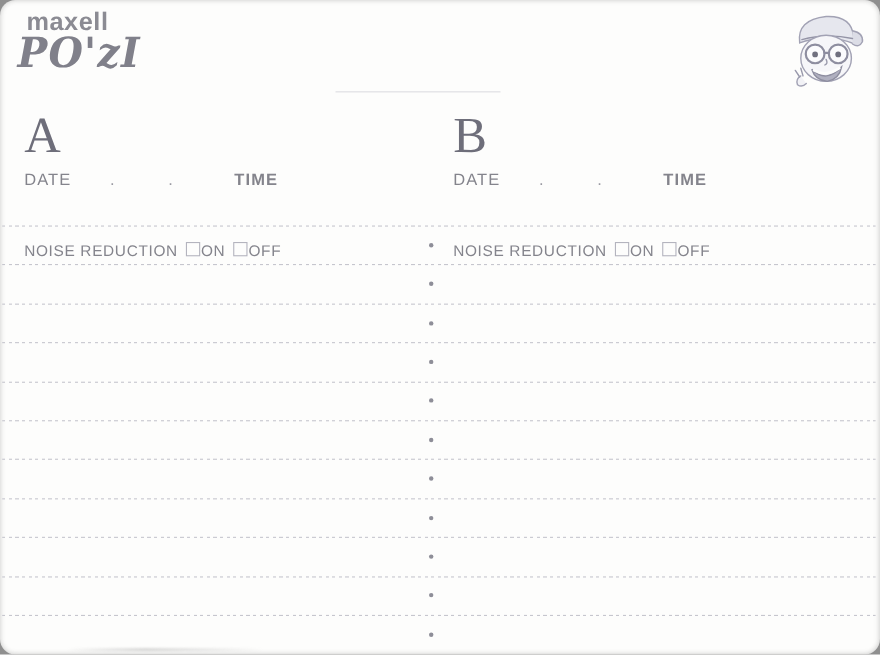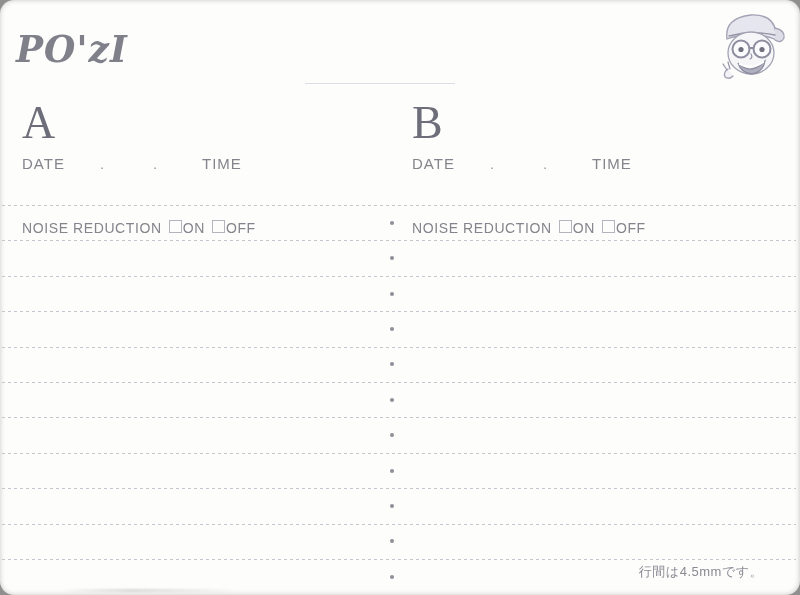--- a/index.html
+++ b/index.html
@@ -50,21 +50,21 @@
     font-size:46px;line-height:1;font-weight:500;
     color:#6e6e7a;
   }
   .date-row{
     position:absolute;top:59px;left:0;height:16px;width:300px;
     font-size:15px;letter-spacing:1px;color:#84848c;
   }
   .date-row .lbl-date{position:absolute;left:0;top:0;}
   .date-row .dot1{position:absolute;left:78px;top:0;color:#9a9aa2;}
   .date-row .dot2{position:absolute;left:131px;top:0;color:#9a9aa2;}
-  .date-row .lbl-time{position:absolute;left:180px;top:0;}
+  .date-row .lbl-time{position:absolute;left:191px;top:0;font-weight:bold;}
   .nr-row{
     position:absolute;top:80px;left:0;height:16px;width:340px;
     font-size:14px;letter-spacing:0.6px;color:#84848c;
     display:flex;align-items:flex-start;margin-top:44px;
   }
   .nr-row .cb{
     display:inline-block;width:11px;height:11px;
     border:1px solid #b4b4be;background:#fdfdfc;
     margin:0 1px 0 7px;
   }
@@ -87,20 +87,21 @@
     background:linear-gradient(to right,transparent,#9a9a9a 40%,transparent);
     opacity:0.35;filter:blur(1px);
     border-radius:2px;
   }
 </style>
 </head>
 <body>
 
 <div class="card">
 
+  <div class="brand-maxell">maxell</div>
   <div class="brand-model">PO'zI</div>
   <div class="header-divider"></div>
 
   <svg class="mascot" viewBox="0 0 80 80">
     <g fill="none" stroke="#a2a2b4" stroke-width="1.3" stroke-linecap="round">
 
       <path d="M16,33 Q13,12 40,9 Q63,8 65,27 L66,34 Q52,28 40,29 Q26,29 16,33 Z" fill="#e6e7ee"></path>
       <path d="M64,22 Q74,24 73,32 Q70,38 64,34" fill="#dcdde6"></path>
       <path d="M18,30 Q40,24 64,29" stroke="#9494a6"></path>
 
@@ -175,17 +176,16 @@
       <div class="rule-dot" style="top: 326.9px; left: 390px; background: rgb(142, 142, 152);"></div>
       <div class="rule-dot" style="top: 362.3px; left: 390px; background: rgb(142, 142, 152);"></div>
       <div class="rule-dot" style="top: 397.7px; left: 390px; background: rgb(142, 142, 152);"></div>
       <div class="rule-dot" style="top: 433.1px; left: 390px; background: rgb(142, 142, 152);"></div>
       <div class="rule-dot" style="top: 468.5px; left: 390px; background: rgb(142, 142, 152);"></div>
       <div class="rule-dot" style="top: 503.9px; left: 390px; background: rgb(142, 142, 152);"></div>
       <div class="rule-dot" style="top: 539.3px; left: 390px; background: rgb(142, 142, 152);"></div>
       <div class="rule-dot" style="top: 574.7px; left: 390px; background: rgb(142, 142, 152);"></div>
     </div>
 
-  <div class="footer-note">行間は4.5mmです。</div>
 
   <div class="scan-smudge"></div>
 
 </div>
 
 </body></html>

